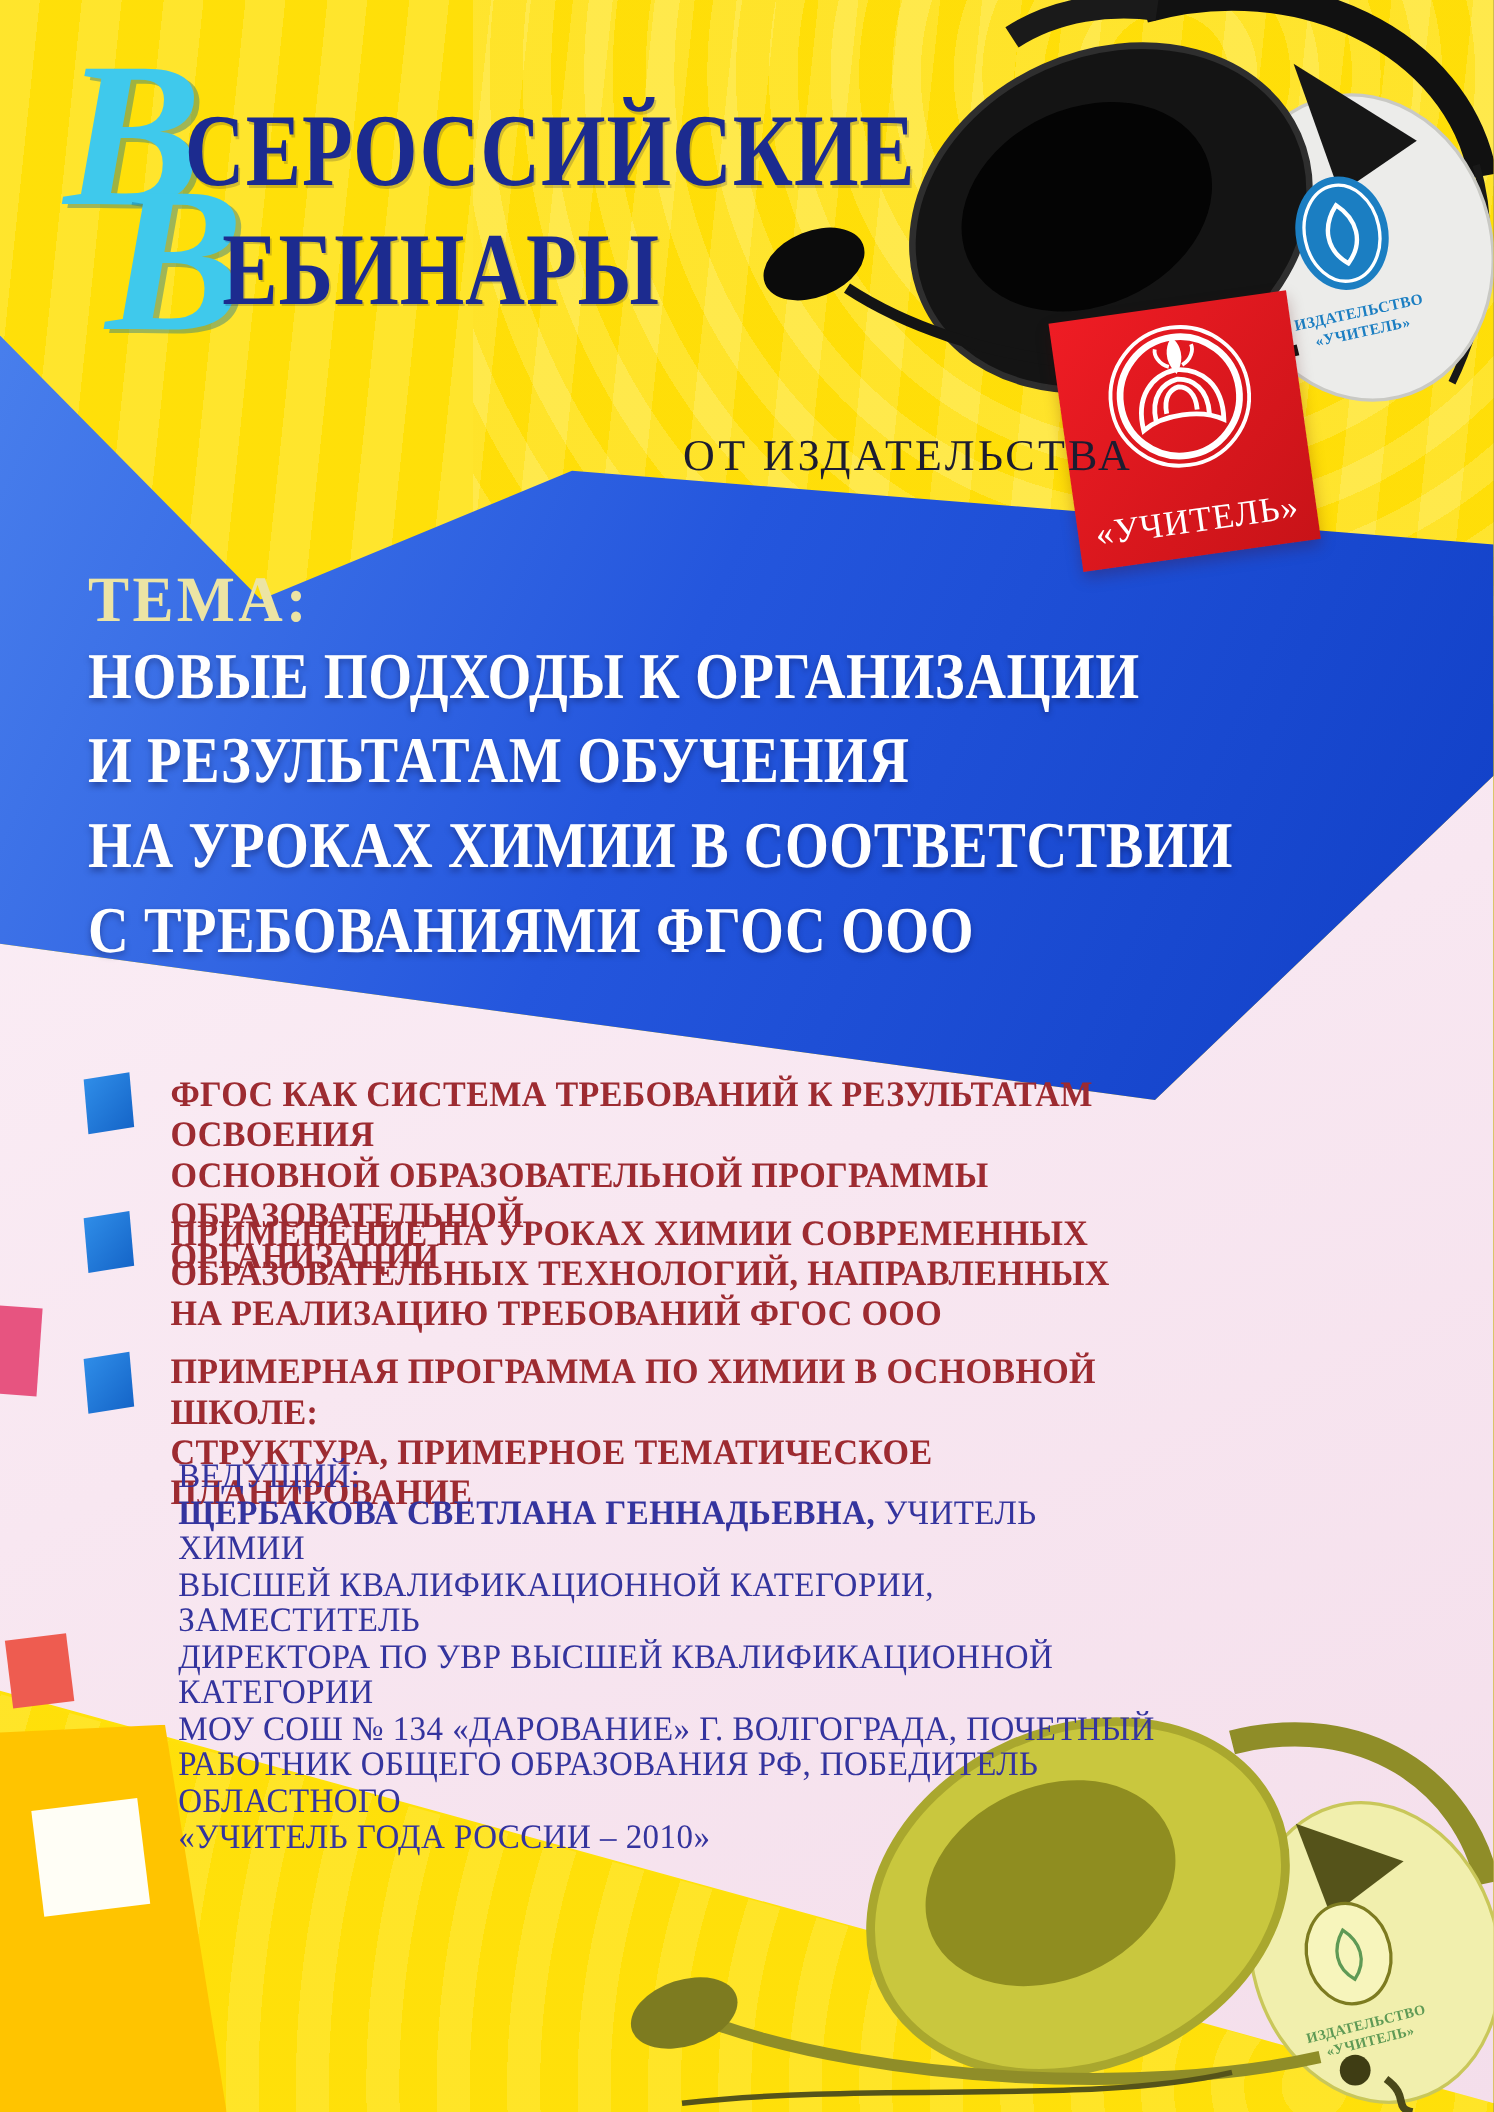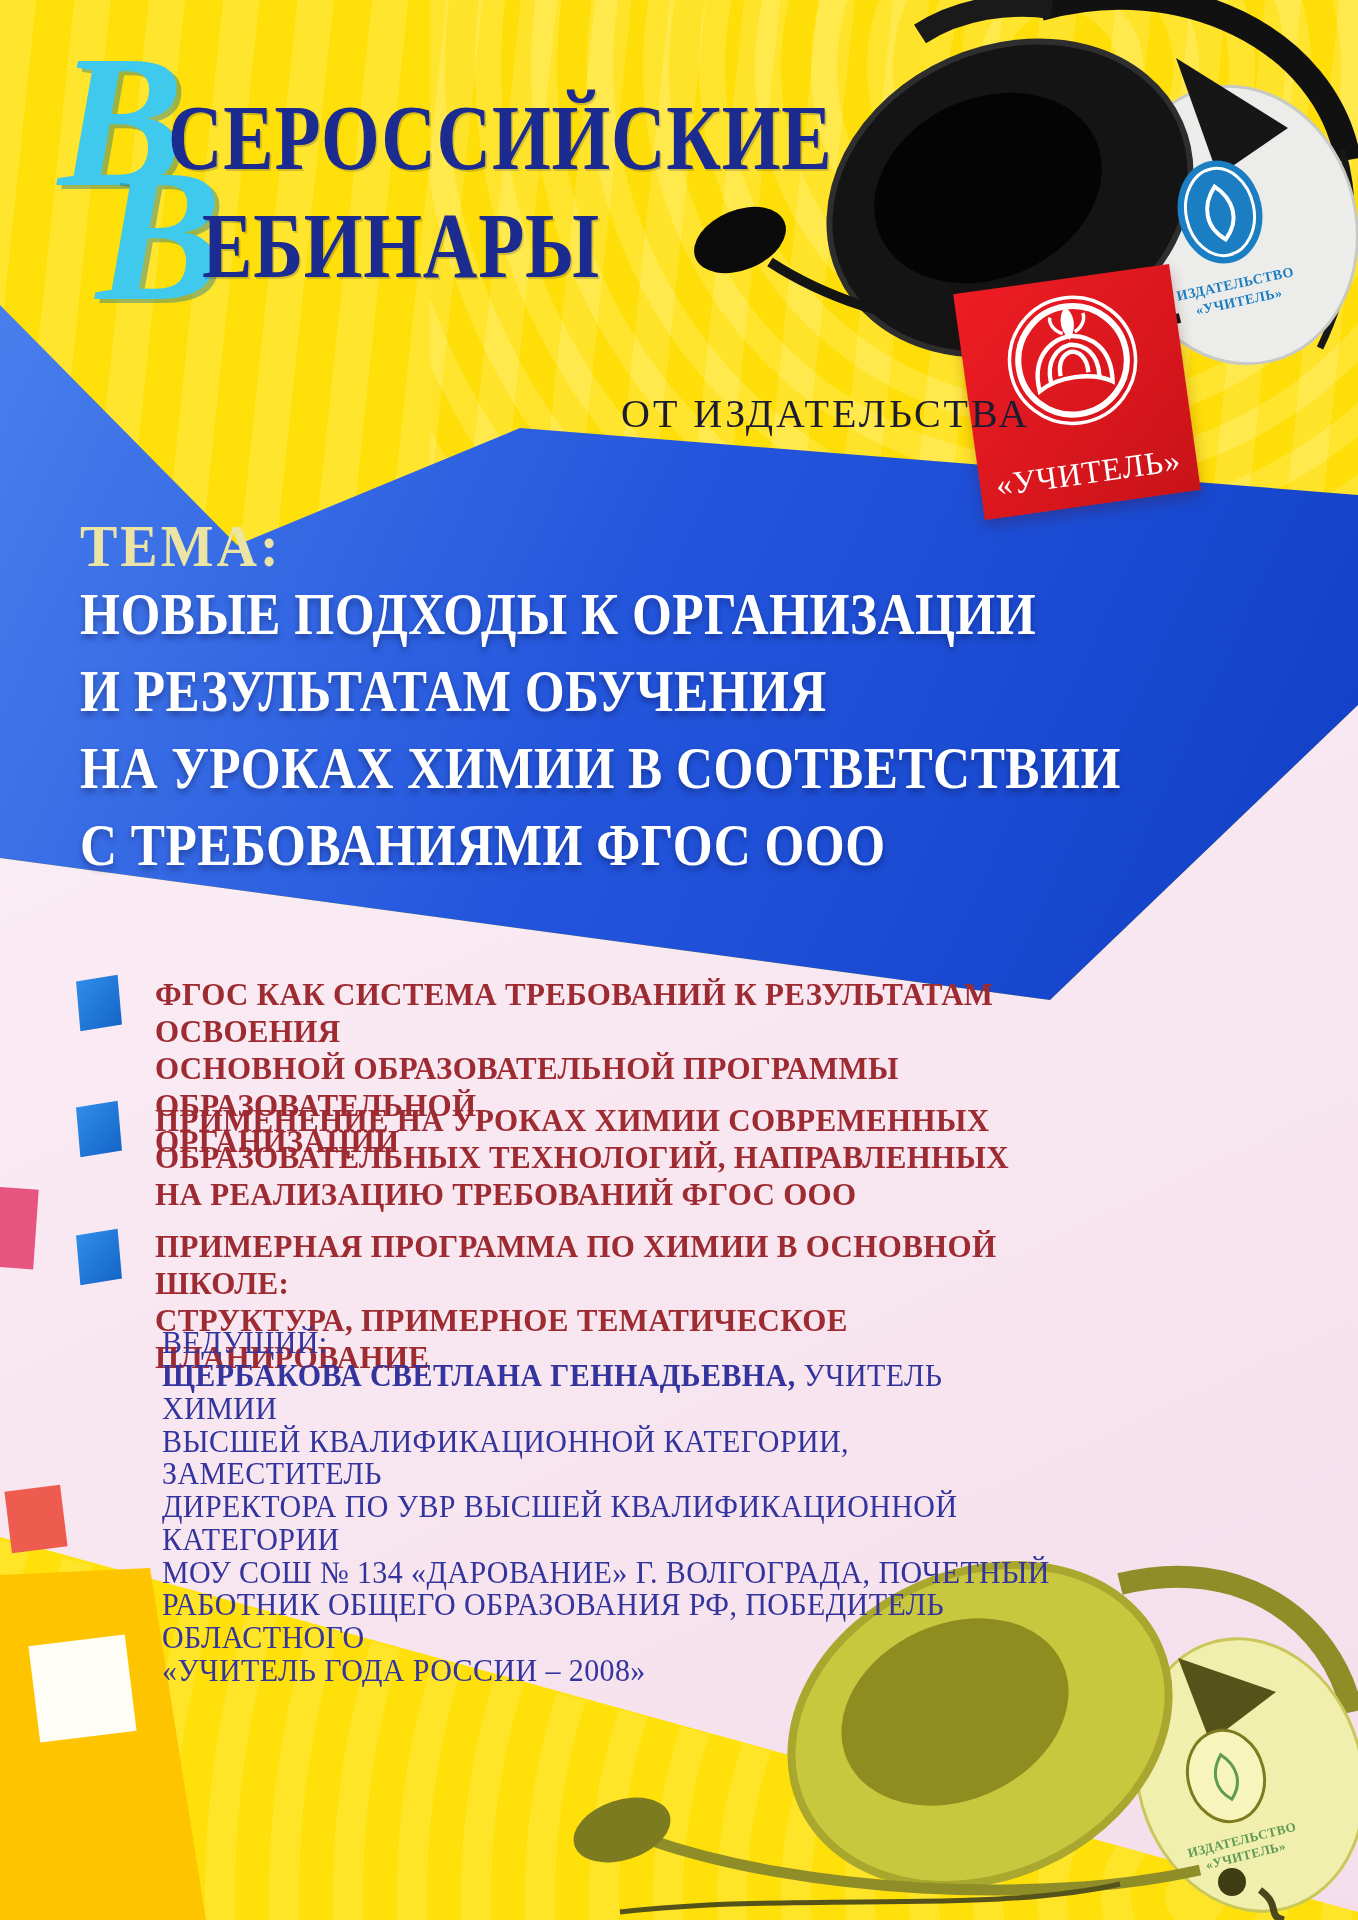--- a/index.html
+++ b/index.html
@@ -177,16 +177,16 @@
     <div>СТРУКТУРА, ПРИМЕРНОЕ ТЕМАТИЧЕСКОЕ ПЛАНИРОВАНИЕ</div>
   </div>
 
   <div class="presenter">
     <div>ВЕДУЩИЙ:</div>
     <div><span class="bold">ЩЕРБАКОВА СВЕТЛАНА ГЕННАДЬЕВНА,</span><span> УЧИТЕЛЬ ХИМИИ</span></div>
     <div>ВЫСШЕЙ КВАЛИФИКАЦИОННОЙ КАТЕГОРИИ, ЗАМЕСТИТЕЛЬ</div>
     <div>ДИРЕКТОРА ПО УВР ВЫСШЕЙ КВАЛИФИКАЦИОННОЙ КАТЕГОРИИ</div>
     <div>МОУ СОШ № 134 «ДАРОВАНИЕ» Г. ВОЛГОГРАДА, ПОЧЕТНЫЙ</div>
     <div>РАБОТНИК ОБЩЕГО ОБРАЗОВАНИЯ РФ, ПОБЕДИТЕЛЬ ОБЛАСТНОГО</div>
-    <div>«УЧИТЕЛЬ ГОДА РОССИИ – 2008»</div>
+    <div>«УЧИТЕЛЬ ГОДА РОССИИ – 2010»</div>
   </div>
 
 </div>
 
 </body></html>

